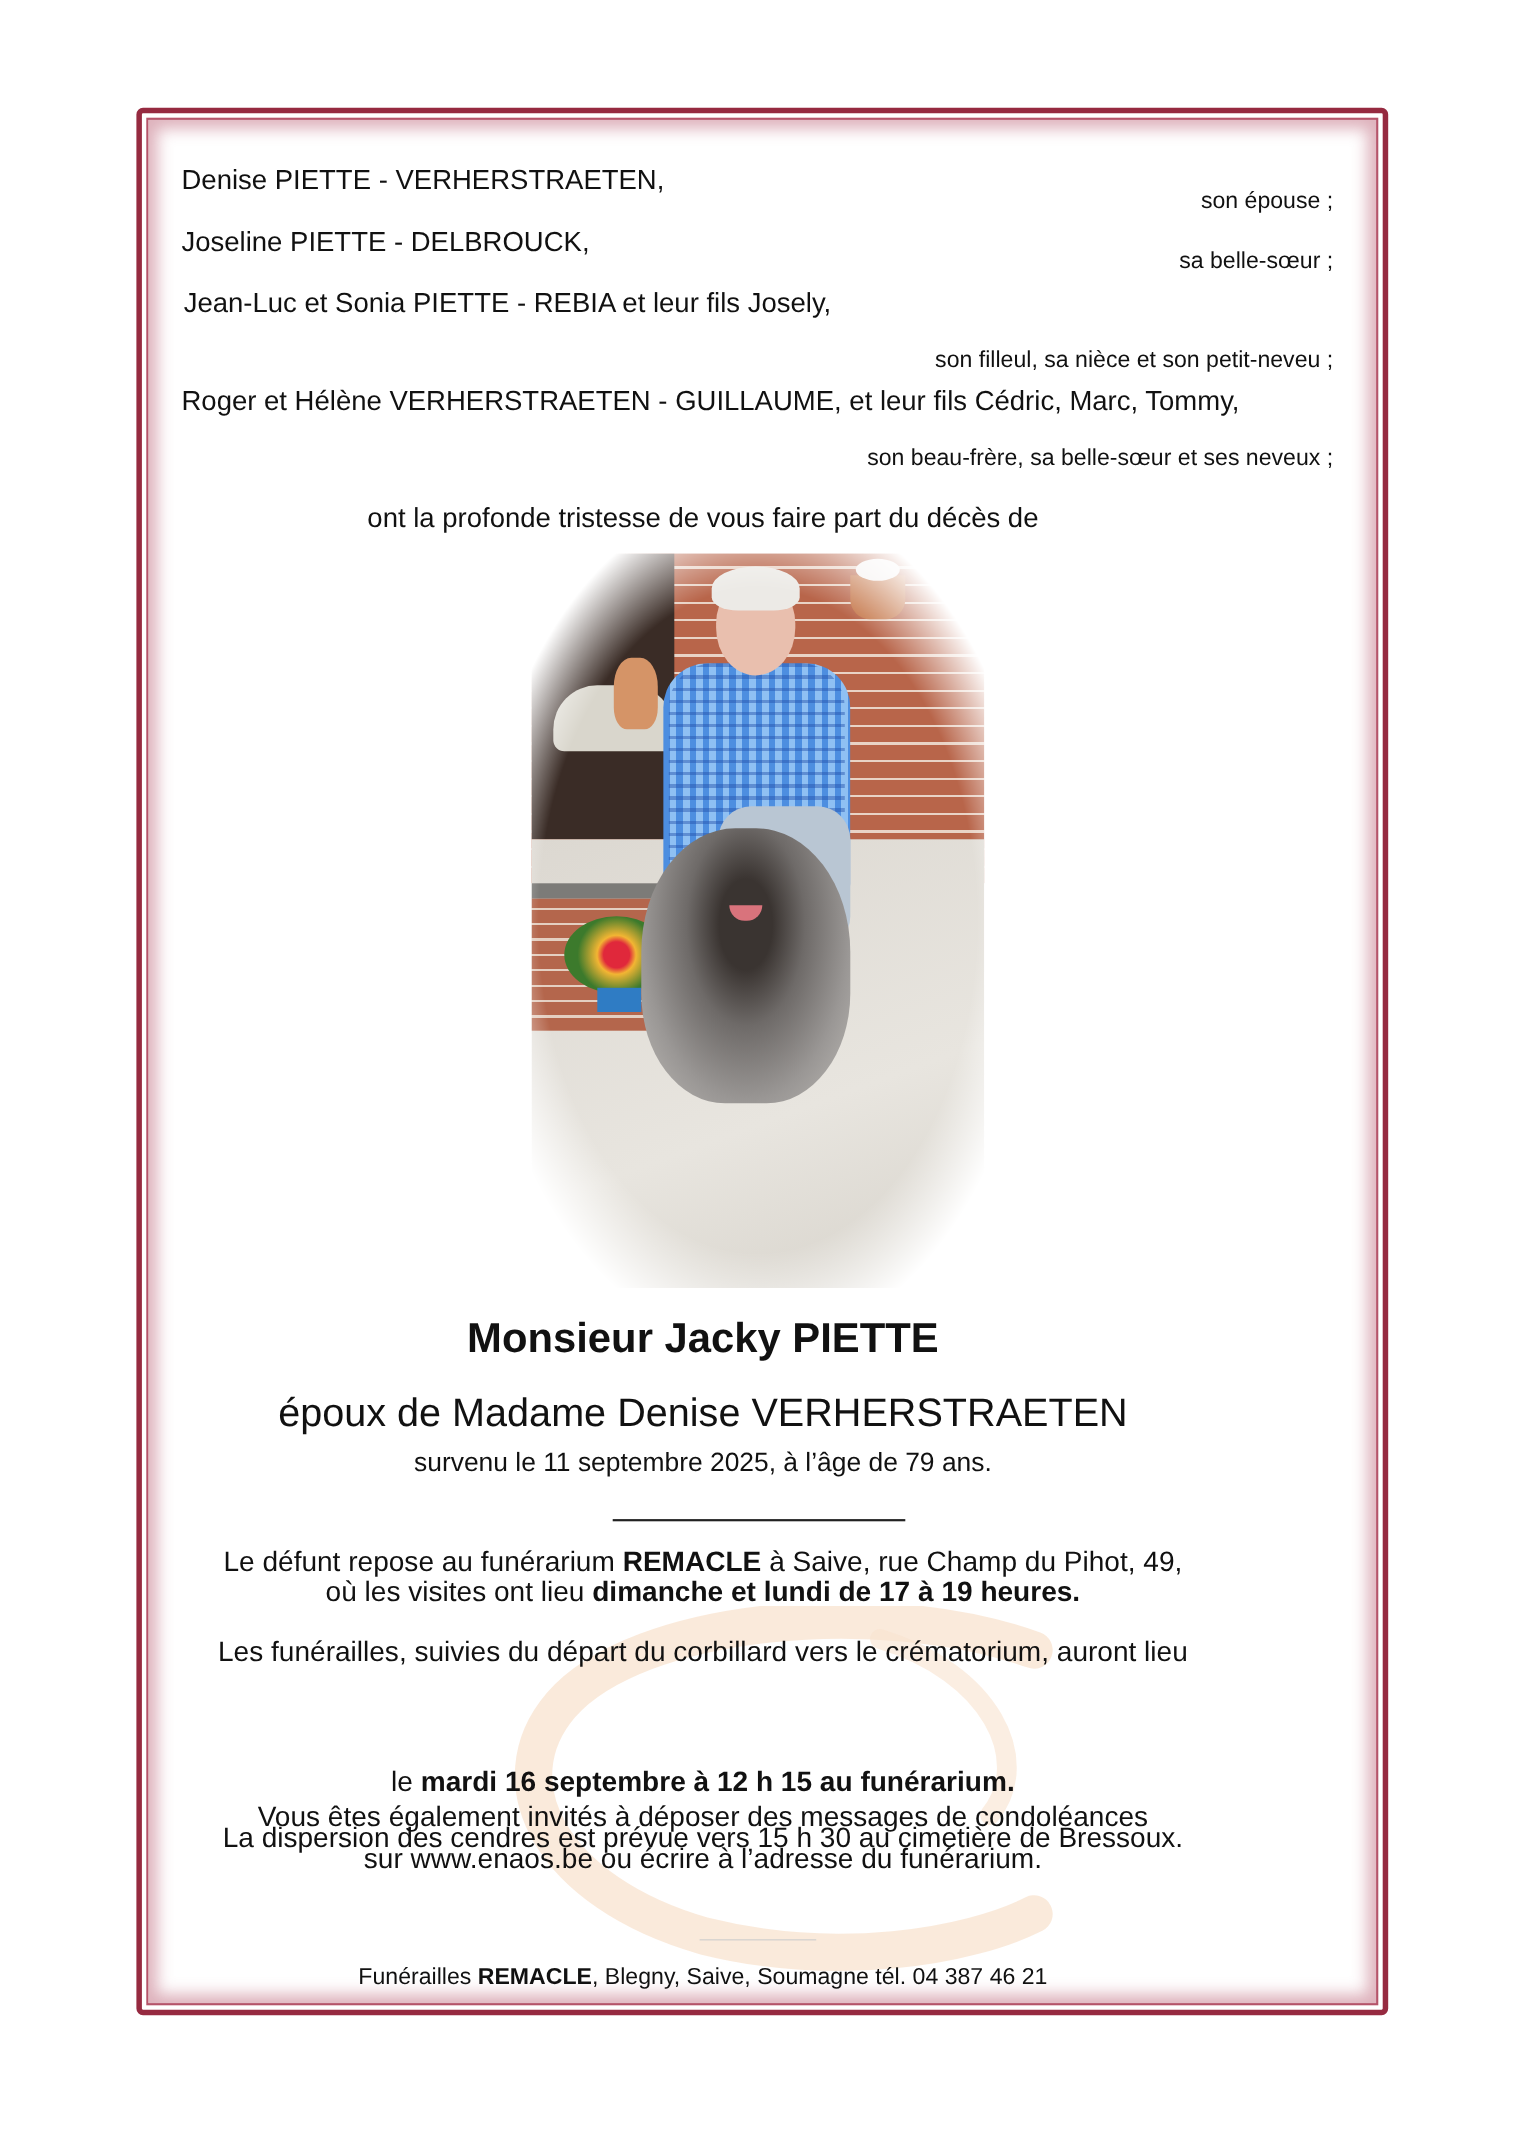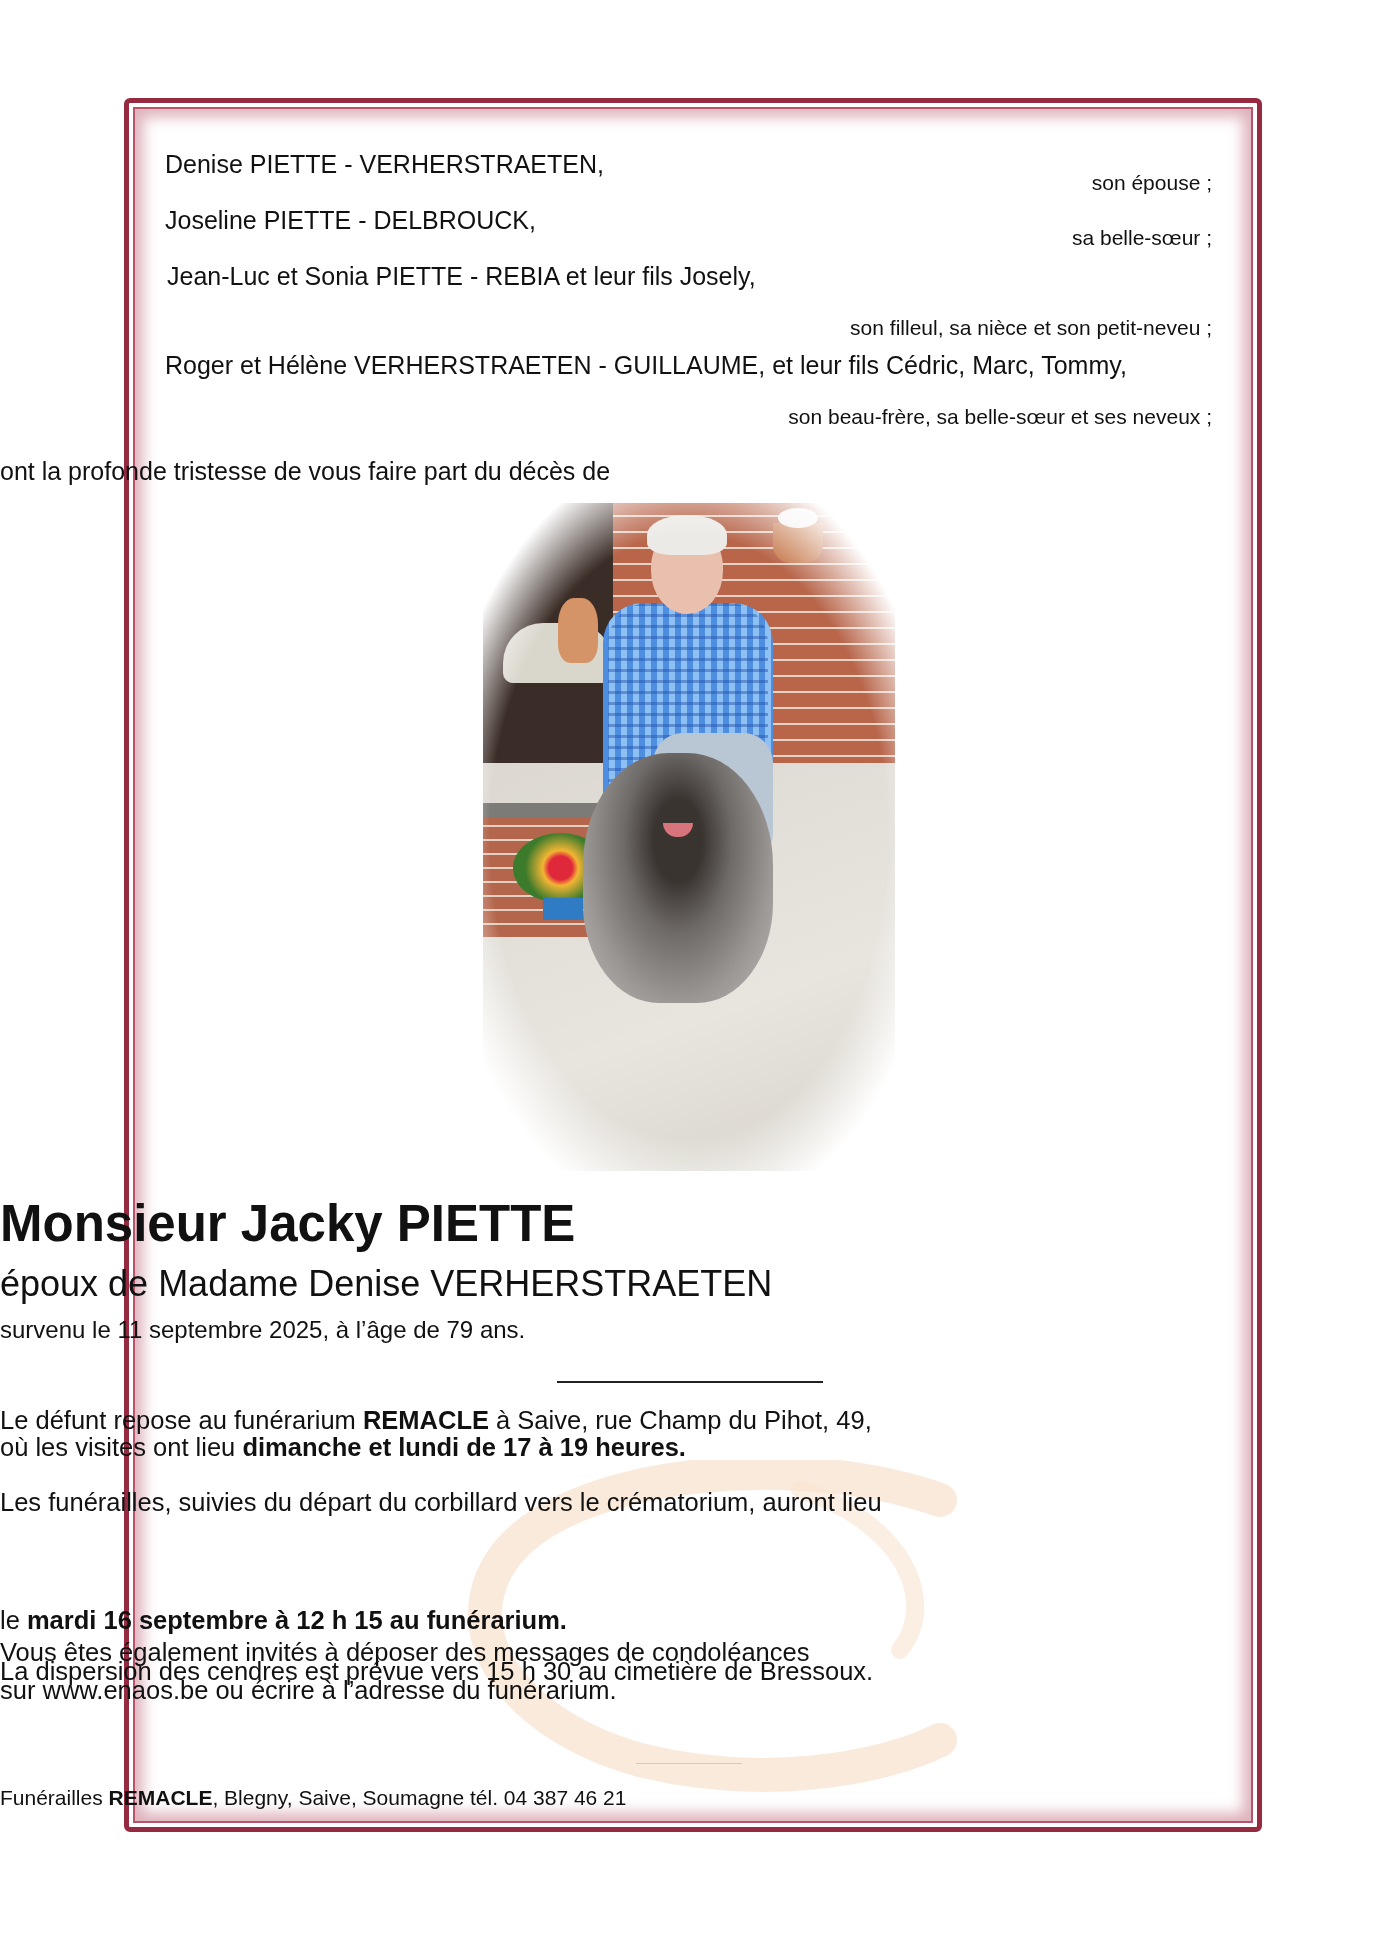--- a/index.html
+++ b/index.html
@@ -1,22 +1,22 @@
 <!DOCTYPE html>
 <html><head>
 <meta charset="utf-8">
 <style>
   html,body{margin:0;padding:0;background:#fff;}
   body{width:1378px;height:1949px;position:relative;overflow:hidden;font-family:"Liberation Sans",sans-serif;color:#111;}
   .frame{position:absolute;left:124px;top:98px;width:1138px;height:1734px;box-sizing:border-box;border:5px solid #962a40;border-radius:6px;}
   .frame-inner{position:absolute;left:4px;top:4px;right:4px;bottom:4px;border:2px solid #b5546a;box-shadow:inset 0 0 14px 8px rgba(181,84,106,0.45);}
   .line{position:absolute;white-space:nowrap;font-size:25px;line-height:1;}
   .r{font-size:21px;text-align:right;right:166px;margin-top:16px;}
-  .center{left:0;width:1278px;text-align:left;}
-  .title{font-size:51px;font-weight:bold;}
+  .center{left:0;width:1278px;text-align:center;}
+  .title{font-size:38px;font-weight:bold;}
   .sub{font-size:36px;}
   .small{font-size:24px;}
   .body-t{font-size:25.5px;}
   b{font-weight:bold;}
   .divider{position:absolute;left:557px;top:1381px;width:266px;height:2px;background:#222;}
   .fdivider{position:absolute;left:636px;top:1763px;width:106px;height:1px;background:#ccc;}
   .footer{font-size:21px;}
   .watermark{position:absolute;left:380px;top:1460px;width:640px;height:340px;pointer-events:none;}
   
   .photo{position:absolute;left:483px;top:503px;width:412px;height:668px;overflow:hidden;

